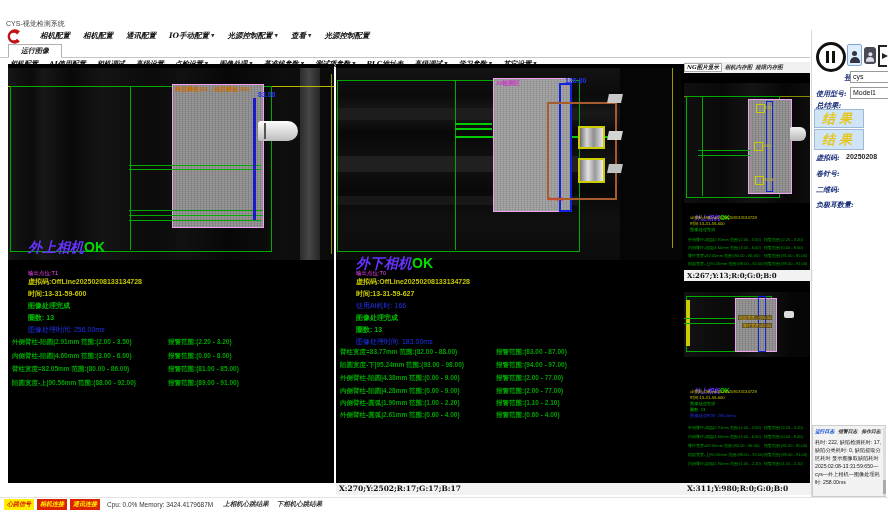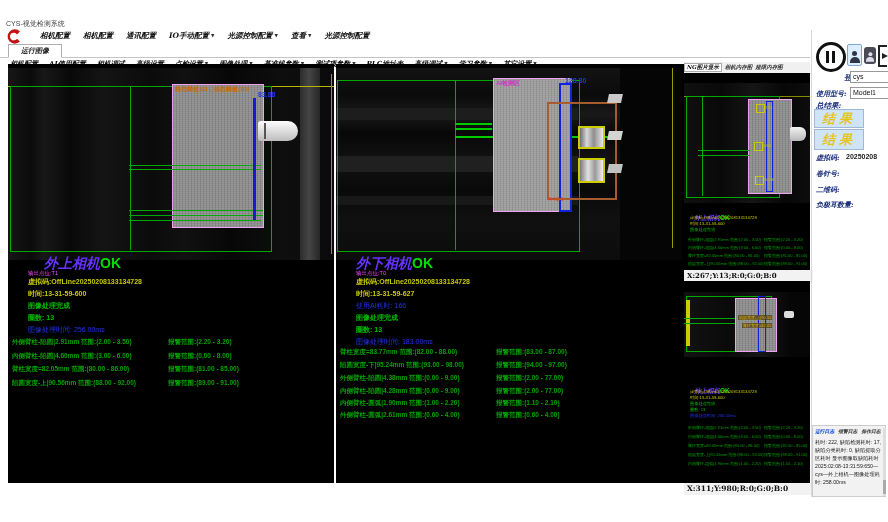--- a/index.html
+++ b/index.html
@@ -83,21 +83,21 @@
     <div class="ab gline" style="left:121px;top:146px;width:134px;height:1px;"></div>
     <div class="ab gline" style="left:121px;top:151px;width:134px;height:1px;"></div>
     <div class="ab gline" style="left:121px;top:156px;width:132px;height:1px;"></div>
     <div class="ab" style="left:245px;top:34px;width:3px;height:122px;background:#1a1acc;"></div>
     <div class="ab nw blu" style="left:250px;top:27px;font-size:7px;font-weight:bold;">83.88</div>
     <div class="ab" style="left:250px;top:57px;width:40px;height:20px;background:linear-gradient(180deg,#fdfdfd,#bdbdbd);border-radius:3px 10px 10px 3px;">
       <div class="ab" style="left:6px;top:2px;width:2px;height:16px;background:#555;"></div>
     </div>
     <div class="ab" style="left:323px;top:10px;width:1px;height:180px;background:#9a9a00;"></div>
 
-    <div class="ab nw" style="left:20px;top:190px;margin-left:16px;">
+    <div class="ab nw" style="left:20px;top:174px;">
       <span class="cn titlecam" style="font-size:14px;">外上相机</span><span style="color:#00dd00;font-size:14px;font-weight:bold;">OK</span>
     </div>
     <div class="ab nw mag" style="left:20px;top:206px;font-size:5.5px;">输出点位:T1</div>
     <div class="ab nw yel" style="left:20px;top:213px;font-size:7px;font-weight:bold;">虚拟码:OffLine20250208133134728</div>
     <div class="ab nw yel" style="left:20px;top:225px;font-size:7px;font-weight:bold;">时间:13-31-59-600</div>
     <div class="ab nw grn" style="left:20px;top:237px;font-size:7px;font-weight:bold;">图像处理完成</div>
     <div class="ab nw grn" style="left:20px;top:249px;font-size:7px;font-weight:bold;">圈数: 13</div>
     <div class="ab nw blu" style="left:20px;top:261px;font-size:7px;">图像处理时间: 256.00ms</div>
     <div class="ab nw mrow" style="left:4px;top:274px;">外侧臂柱-陷圆|2.91mm 范围:(2.00 - 3.50)</div>
     <div class="ab nw mrow" style="left:160px;top:274px;">报警范围:(2.20 - 3.20)</div>
@@ -150,20 +150,21 @@
     <div class="ab nw mrow" style="left:160px;top:297px;">报警范围:(94.00 - 97.00)</div>
     <div class="ab nw mrow" style="left:4px;top:310px;">外侧臂柱-陷圆|4.38mm 范围:(0.00 - 9.00)</div>
     <div class="ab nw mrow" style="left:160px;top:310px;">报警范围:(2.00 - 77.00)</div>
     <div class="ab nw mrow" style="left:4px;top:323px;">内侧臂柱-陷圆|4.28mm 范围:(0.00 - 9.00)</div>
     <div class="ab nw mrow" style="left:160px;top:323px;">报警范围:(2.00 - 77.00)</div>
     <div class="ab nw mrow" style="left:4px;top:335px;">内侧臂柱-圆弧|1.90mm 范围:(1.00 - 2.20)</div>
     <div class="ab nw mrow" style="left:160px;top:335px;">报警范围:(1.10 - 2.10)</div>
     <div class="ab nw mrow" style="left:4px;top:347px;">外侧臂柱-圆弧|2.61mm 范围:(0.60 - 4.00)</div>
     <div class="ab nw mrow" style="left:160px;top:347px;">报警范围:(0.60 - 4.00)</div>
   </div>
+  <div class="ab caption" style="left:336px;top:483px;width:346px;height:12px;">X:270;Y:2502;R:17;G:17;B:17</div>
 
   <div class="ab nw" style="left:684px;top:62px;width:126px;height:11px;background:#f0f0f0;display:flex;gap:3px;align-items:center;">
     <span class="cn" style="font-size:5.5px;background:#fff;border:1px solid #aaa;padding:0 2px;color:#111;">NG图片显示</span>
     <span class="cn" style="font-size:5.5px;color:#333;">相机内存图</span>
     <span class="cn" style="font-size:5.5px;color:#333;">超限内存图</span>
   </div>
 
   <div class="panel" style="left:684px;top:73px;width:126px;height:197px;">
     <div class="ab" style="left:0;top:10px;width:126px;height:120px;background:linear-gradient(90deg,#101010,#090909 30%,#151515 55%,#070707 80%,#0d0d0d);"></div>
     <div class="ab" style="left:0;top:23px;width:126px;height:1px;background:#8a8a00;"></div>
@@ -264,14 +265,22 @@
       <span class="cn" style="font-size:4.8px;color:#0044cc;">运行日志</span>
       <span class="cn" style="font-size:4.8px;color:#333;">报警日志</span>
       <span class="cn" style="font-size:4.8px;color:#333;">操作日志</span>
     </div>
     <div class="ab" style="left:2px;top:12px;width:66px;height:56px;font-size:5.2px;color:#222;line-height:1.55;overflow:hidden;">耗时: 222, 缺陷检测耗时: 17, 缺陷分类耗时: 0, 缺陷提取分区耗时 显示图像取缺陷耗时 2025:02:08-13:31:59:650—cys—外上相机—图像处理耗时: 258.00ms</div>
     <div class="ab" style="left:70px;top:2px;width:3px;height:68px;background:#ddd;">
       <div class="ab" style="left:0;top:52px;width:3px;height:14px;background:#aaa;"></div>
     </div>
   </div>
 
+  <div class="ab nw" style="left:0;top:497px;width:888px;height:13px;background:#fff;border-top:1px solid #e4e4e4;display:flex;align-items:center;padding-left:4px;box-sizing:border-box;">
+    <span class="badge cn" style="background:#ffee00;color:#dd2200;">心跳信号</span>
+    <span class="badge cn" style="background:#dd2200;color:#ffee00;">相机连接</span>
+    <span class="badge cn" style="background:#dd2200;color:#ffee00;">通讯连接</span>
+    <span style="font-size:6.5px;color:#333;margin-left:4px;">Cpu: 0.0% Memory: 3424.4179687M</span>
+    <span class="cn" style="font-size:6.5px;color:#333;margin-left:10px;">上相机心跳结果</span>
+    <span class="cn" style="font-size:6.5px;color:#333;margin-left:8px;">下相机心跳结果</span>
+  </div>
 
 </div>
 
 </body></html>

